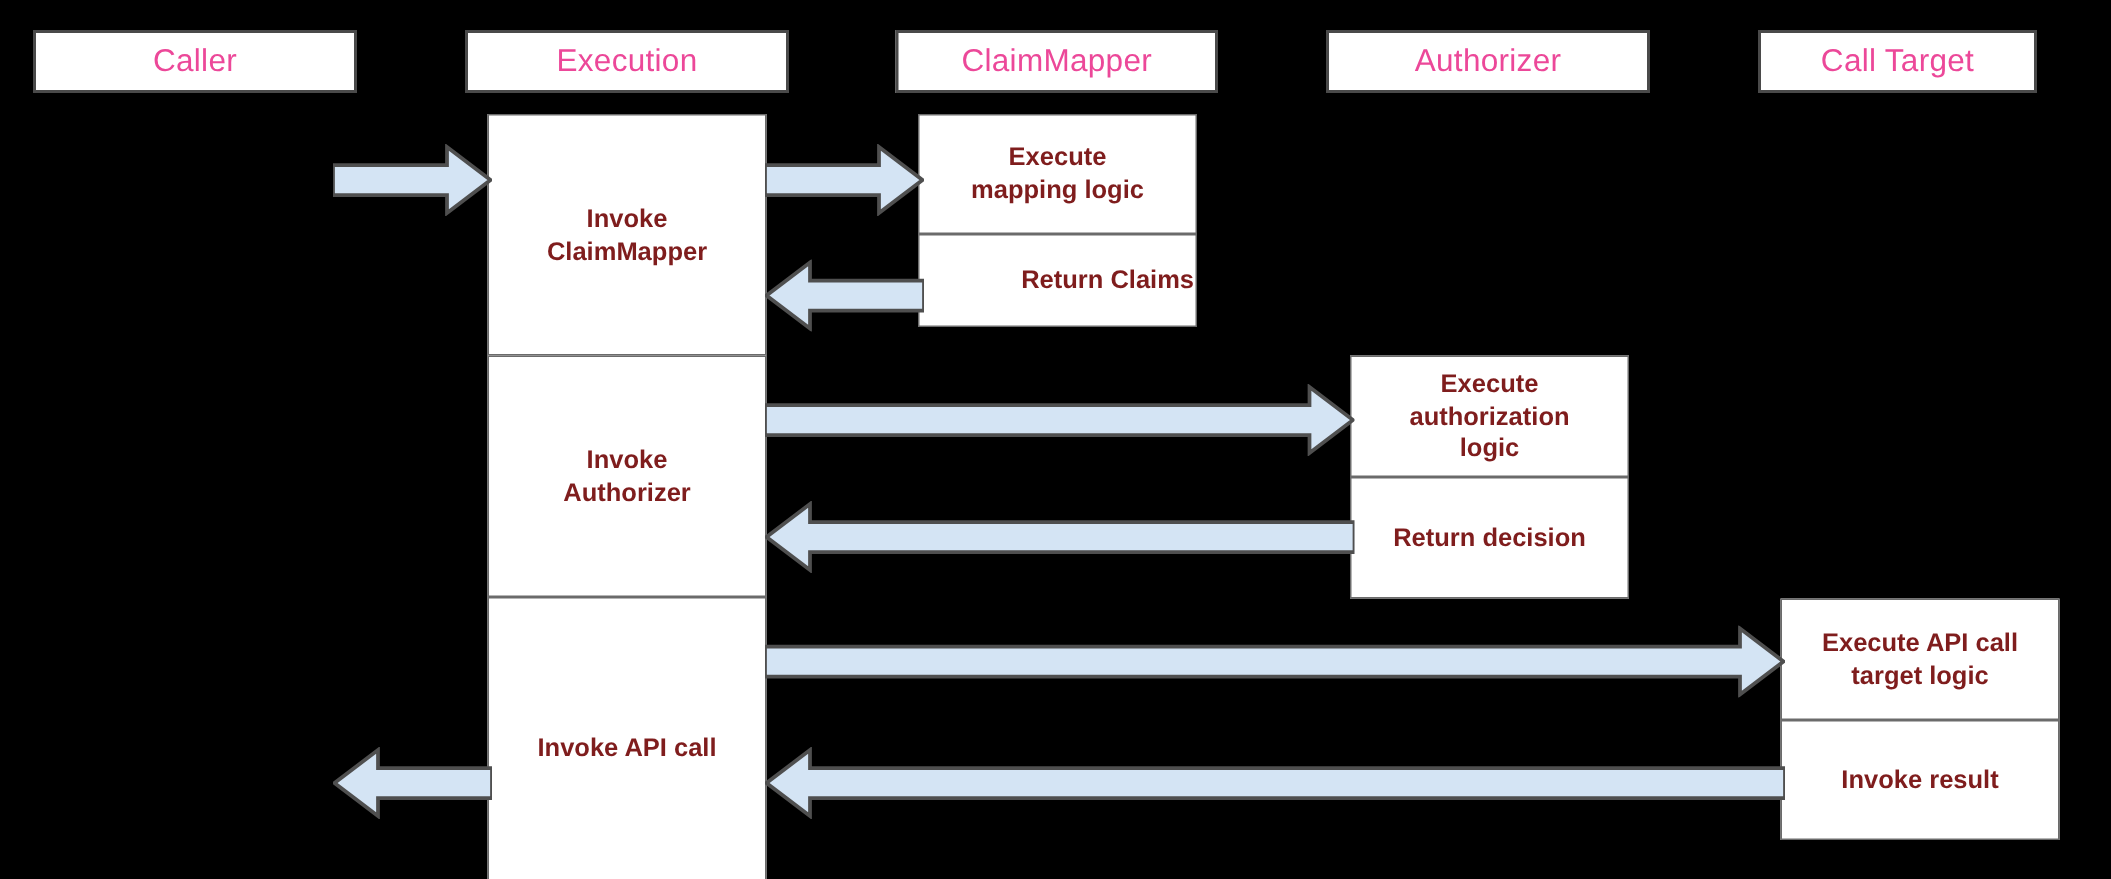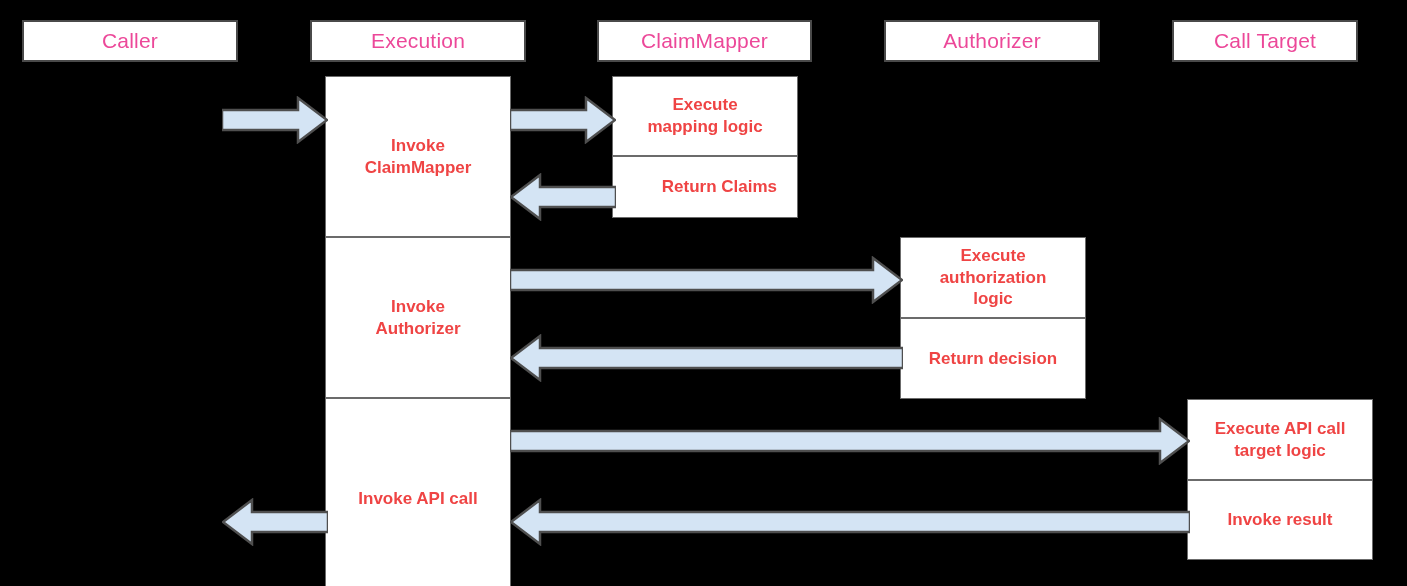--- a/index.html
+++ b/index.html
@@ -30,25 +30,25 @@
   }
   .act-box {
     position: absolute;
     background: #ffffff;
     border: 1.5px solid #6b6b6b;
     box-sizing: border-box;
     display: flex;
     align-items: center;
     justify-content: center;
     text-align: center;
-    color: #ef4444;
+    color: #7f1d1d;
     font-size: 17px;
     font-weight: bold;
     line-height: 1.28;
-    padding: 2px 20px;
+    padding: 2px 1px;
   }
   .arrow {
     position: absolute;
     pointer-events: auto;
   }
   .arrow svg {
     display: block;
     width: 100%;
     height: 100%;
   }

